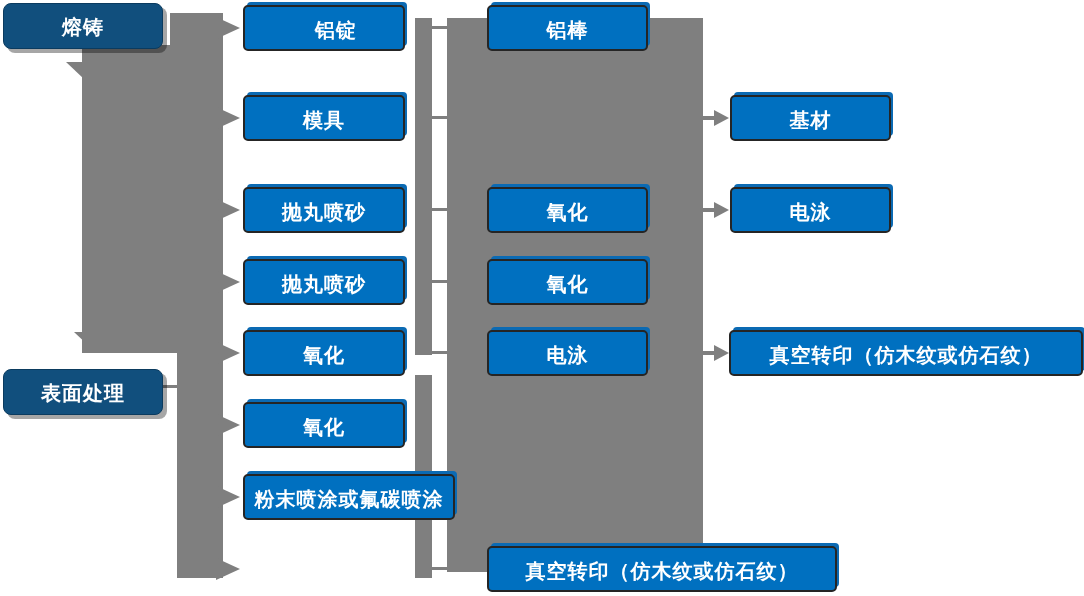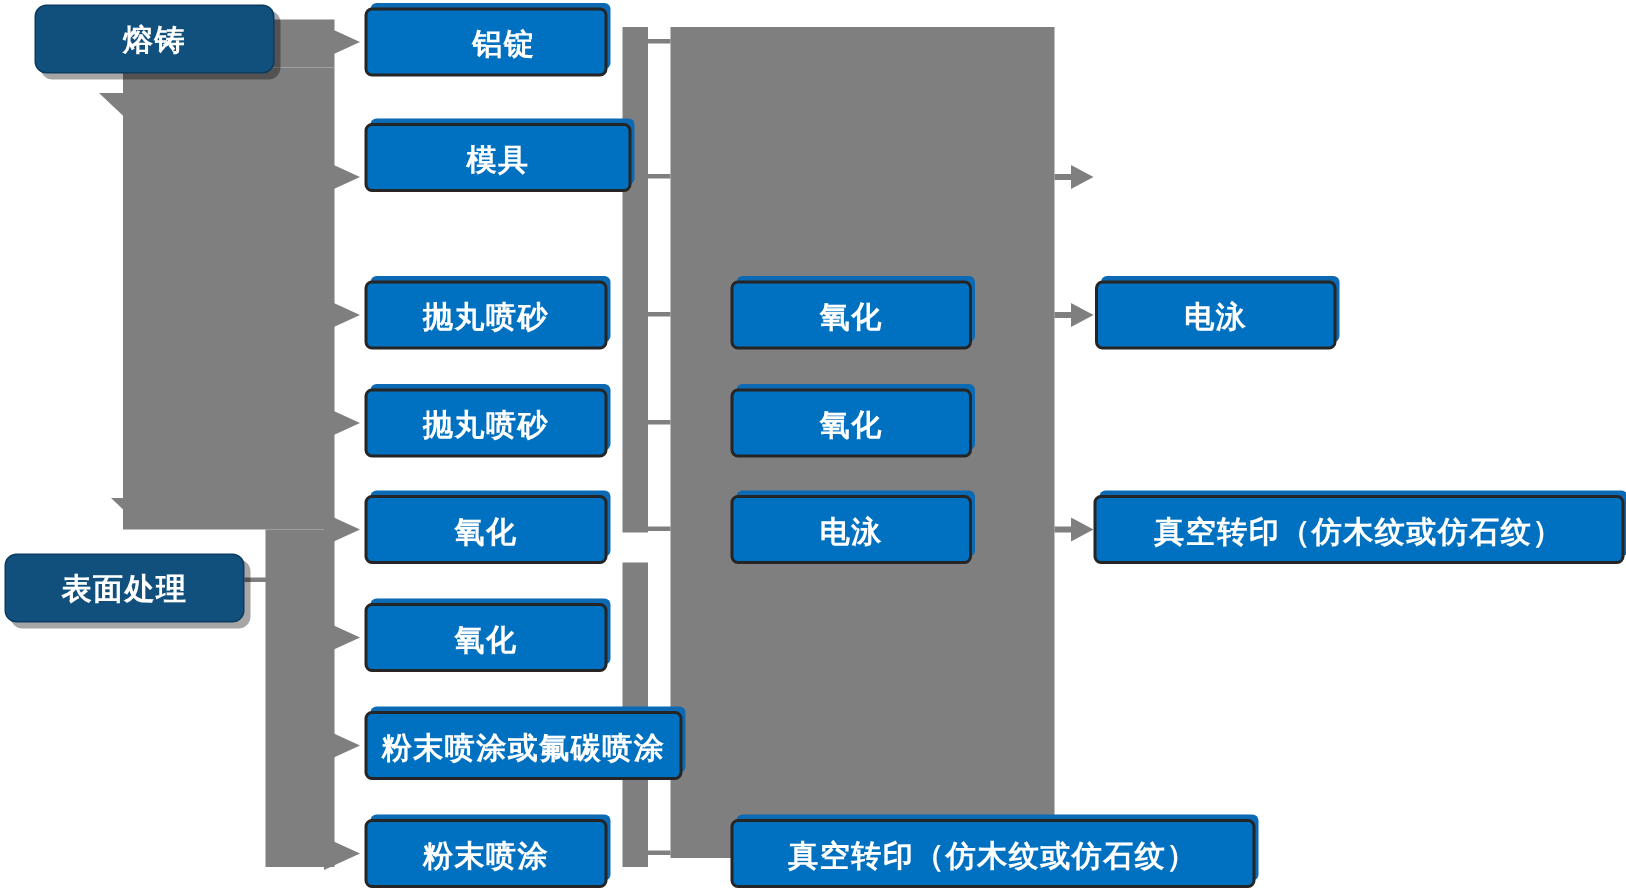--- a/index.html
+++ b/index.html
@@ -54,33 +54,34 @@
 
   <div class="conn" style="left:447px;top:18px;width:256px;height:554px;"></div>
 
   <div class="conn" style="left:703px;top:116px;width:12px;height:4px;"></div>
   <div class="arrow-right-sm" style="left:714px;top:110px;"></div>
   <div class="conn" style="left:703px;top:208px;width:12px;height:4px;"></div>
   <div class="arrow-right-sm" style="left:714px;top:202px;"></div>
   <div class="conn" style="left:703px;top:351px;width:12px;height:4px;"></div>
   <div class="arrow-right-sm" style="left:714px;top:345px;"></div>
 
-  <div class="node dark" style="left:3px;top:3px;width:160px;margin-left:20px;">熔铸</div>
+  <div class="node dark" style="left:3px;top:3px;width:160px;">熔铸</div>
   <div class="node dark" style="left:3px;top:369px;width:160px;text-align:center;">表面处理</div>
 
   <div class="node bright" style="left:243px;top:5px;width:162px;padding-left:24px;">铝锭</div>
-  <div class="node bright" style="left:243px;top:82px;width:178px;text-align:center;">模具</div>
+  <div class="node bright" style="left:243px;top:95px;width:162px;text-align:center;">模具</div>
   <div class="node bright" style="left:243px;top:187px;width:162px;">抛丸喷砂</div>
   <div class="node bright" style="left:243px;top:259px;width:162px;">抛丸喷砂</div>
   <div class="node bright" style="left:243px;top:330px;width:162px;">氧化</div>
   <div class="node bright" style="left:243px;top:402px;width:162px;">氧化</div>
   <div class="node bright" style="left:243px;top:474px;width:212px;">粉末喷涂或氟碳喷涂</div>
-  <div class="node bright" style="left:243px;top:546px;width:162px;">粉末喷涂</div>
 
+  <div class="node bright" style="left:487px;top:5px;width:161px;">铝棒</div>
   <div class="node bright" style="left:487px;top:187px;width:161px;">氧化</div>
   <div class="node bright" style="left:487px;top:259px;width:161px;">氧化</div>
   <div class="node bright" style="left:487px;top:330px;width:161px;">电泳</div>
   <div class="node bright" style="left:487px;top:546px;width:350px;">真空转印（仿木纹或仿石纹）</div>
 
+  <div class="node bright" style="left:730px;top:95px;width:161px;">基材</div>
   <div class="node bright" style="left:730px;top:187px;width:161px;">电泳</div>
   <div class="node bright" style="left:729px;top:330px;width:354px;">真空转印（仿木纹或仿石纹）</div>
 
 </div>
 
 </body></html>

